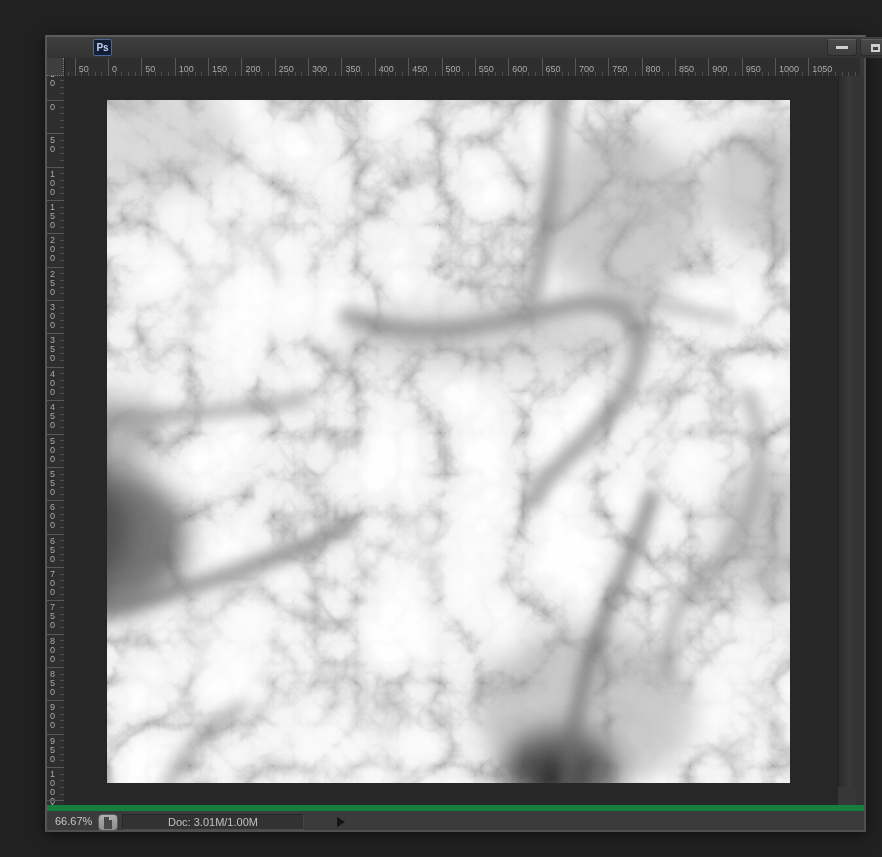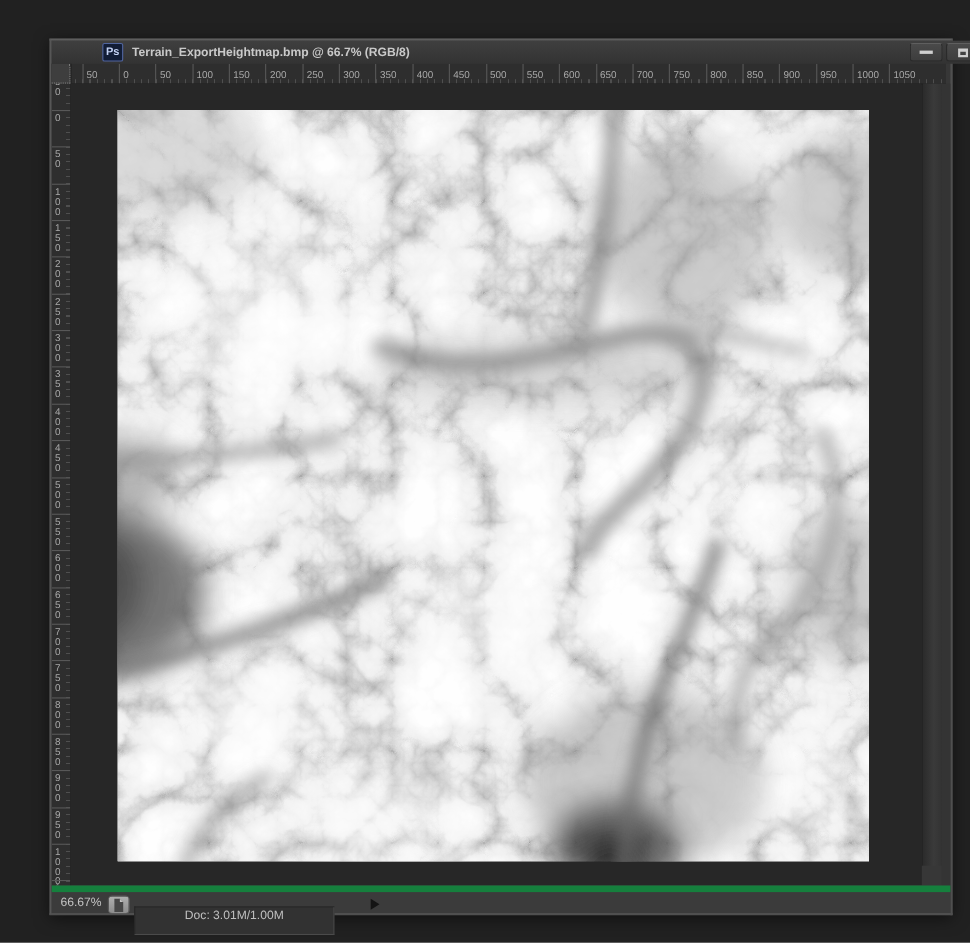--- a/index.html
+++ b/index.html
@@ -99,40 +99,39 @@
   }
   .zoom-field{
     position:absolute;left:8px;top:4px;color:#c4c4c4;font-size:11px;cursor:text;
   }
   .doc-icon-btn{
     position:absolute;left:51px;top:3px;width:20px;height:17px;
     background:linear-gradient(#b0b0b0,#8c8c8c);border:1px solid #5a5a5a;border-radius:4px;
     box-sizing:border-box;display:flex;align-items:center;justify-content:center;cursor:pointer;
   }
   .doc-field{
-    position:absolute;left:75px;top:13px;width:182px;height:26px;box-sizing:border-box;
+    position:absolute;left:75px;top:3px;width:182px;height:16px;box-sizing:border-box;
     background:#323232;
     border:1px solid #262626;border-bottom-color:#4b4b4b;border-right-color:#454545;
     color:#c0c0c0;font-size:11px;line-height:15px;text-align:center;cursor:default;
   }
   .popup-arrow{
     position:absolute;left:290px;top:6px;width:0;height:0;cursor:pointer;
     border-top:5px solid transparent;border-bottom:5px solid transparent;
     border-left:8px solid #141414;
   }
 </style>
 </head>
 <body>
 
 <div class="window">
   <div class="win-content">
 
     <div class="titlebar">
       <div class="ps-badge">Ps</div>
-      <div class="title-text">Terrain_ExportHeightmap.bmp @ 66.7% (RGB/8)</div>
       <div class="win-controls">
         <div class="wbtn">
           <div class="glyph-min"></div>
         </div>
         <div class="wbtn">
           <div class="glyph-max"></div>
         </div>
         <div class="wbtn">
           <div class="glyph-close">×</div>
         </div>

